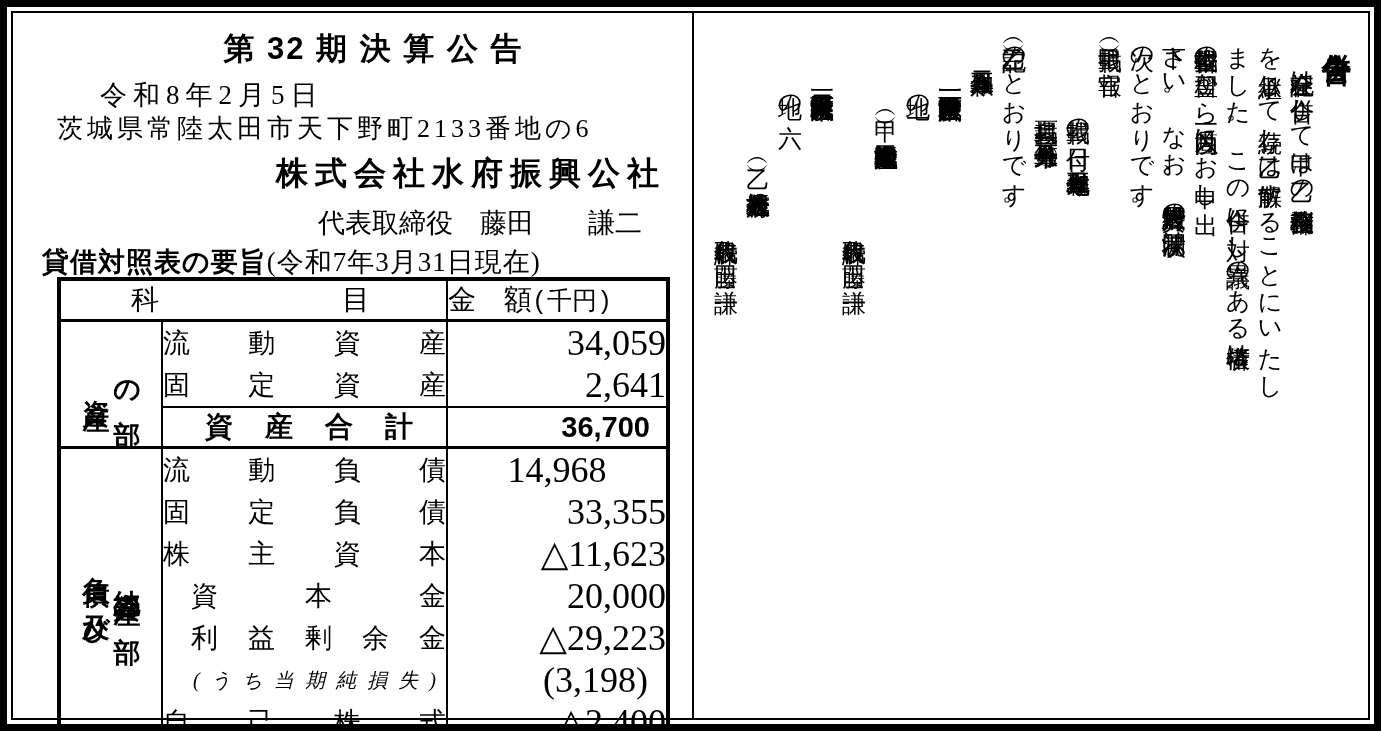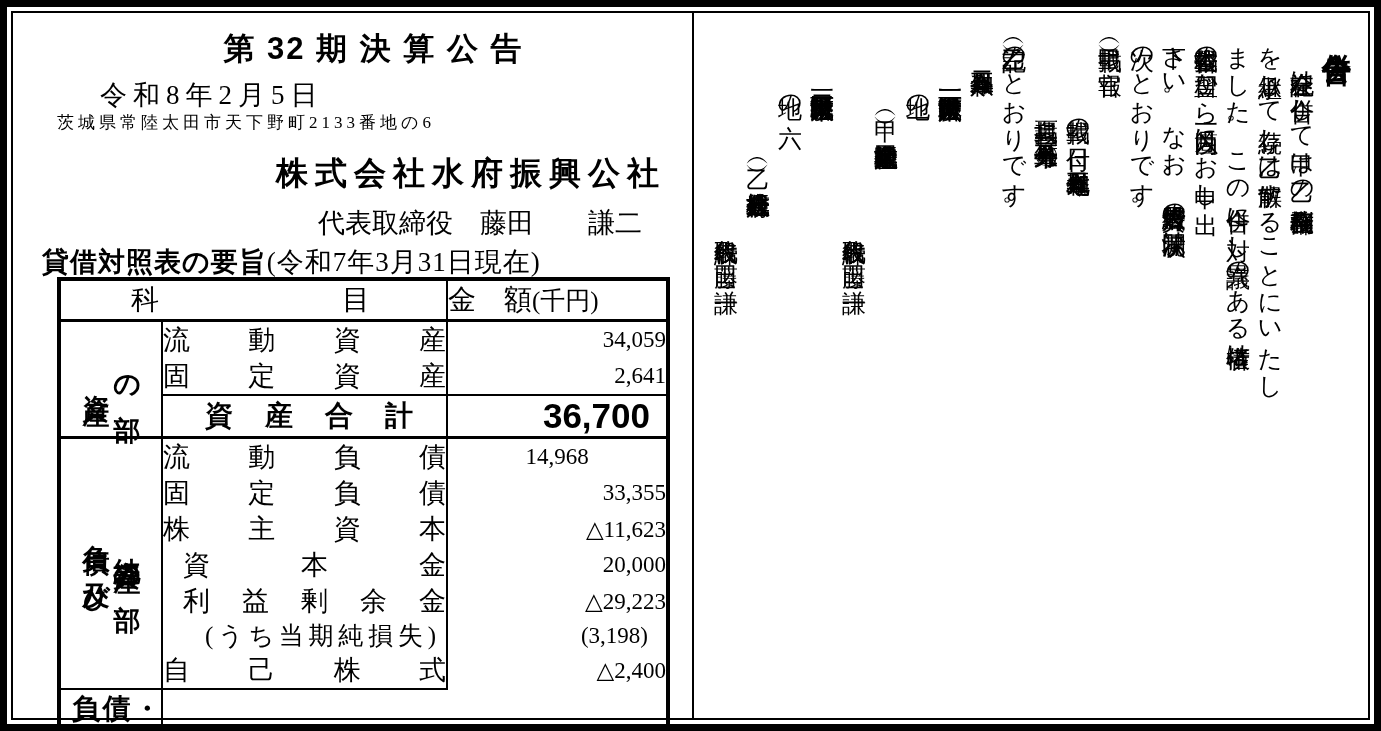--- a/index.html
+++ b/index.html
@@ -17,21 +17,21 @@
   .divider { position:absolute; left:692px; top:13px; bottom:13px; width:2px; background:var(--ink); }
 
   
   .left-sec { position:absolute; left:57px; top:0; width:609px; height:100%; }
   .l-title {
     position:absolute; top:28px; left:12px; width:100%;
     text-align:center; font-family:"Liberation Sans","DejaVu Sans",sans-serif;
     font-weight:bold; font-size:31px; letter-spacing:2px; white-space:pre;
   }
   .l-date { position:absolute; top:77px; left:0; font-size:27px; letter-spacing:6px;margin-left:43px; }
-  .l-addr { position:absolute; top:111px; left:0; font-size:17px; letter-spacing:4px; }
+  .l-addr { position:absolute; top:111px; left:0; font-size:26px; letter-spacing:4px; }
   .l-company {
     position:absolute; top:152px; right:0; text-align:right;
     font-family:Liberation Mono, monospace;
     font-weight:bold; font-size:32px; letter-spacing:7px;
   }
   .l-rep { position:absolute; top:205px; right:24px; text-align:right; font-size:27px; white-space:pre; }
   .l-caption { position:absolute; top:244px; left:-15px; white-space:nowrap; }
   .l-caption .cap-bold {
     font-family:"Liberation Sans","DejaVu Sans",sans-serif;
     font-weight:bold; font-size:27px; letter-spacing:1px;
@@ -41,50 +41,50 @@
   
   table.bs {
     position:absolute; top:277px; left:0;
     border-collapse:collapse; table-layout:fixed; width:609px;
     border:4px solid var(--ink);
   }
   table.bs td { vertical-align:middle; padding:0; }
   tr.hrow td { height:33px; border-bottom:3px solid var(--ink); }
   td.subj { border-right:2px solid var(--ink); }
   .subj-in { display:flex; justify-content:space-between; padding:0 76px 0 70px; font-size:28px; }
-  td.amth { padding-left:22px; font-size:28px; white-space:nowrap; }
+  td.amth { padding-left:22px; font-size:28px; white-space:nowrap;font-family:Liberation Mono, monospace; }
   td.amth .unit { font-size:25px; }
 
   tr.irow td { height:32px; }
   tr.subtotal td { height:36px; border-top:2px solid var(--ink); }
   tr.sec td { border-top:3px solid var(--ink);text-align:center; }
   tr.final td { height:40px; border-top:2px solid var(--ink); }
 
   td.group { width:103px; text-align:center; border-right:2px solid var(--ink); }
   .vlabel {
     display:inline-block; writing-mode:vertical-lr; text-orientation:upright;
     white-space:pre; font-family:"Liberation Sans","DejaVu Sans",sans-serif;
     font-weight:bold; font-size:27px; line-height:31px; letter-spacing:4px;
   }
   td.item {
     border-right:2px solid var(--ink);
     font-size:27px; text-align:justify; text-align-last:justify;
     padding:0 13px 0 8px;
     margin-top:40px;
   }
-  td.item.sub { padding-left:20px; }
-  td.item.note { font-size:25px; padding-left:42px; padding-right:10px; }
+  td.item.sub { padding-left:28px; }
+  td.item.note { font-size:20px; padding-left:30px; padding-right:10px;font-style:italic; }
   td.item.total-label, td.amt.total-amt {
     font-family:"Liberation Sans","DejaVu Sans",sans-serif; font-weight:bold;padding-left:11px;
   }
   td.item.total-label { font-size:28px; }
   td.item.center { text-align:center; text-align-last:center; letter-spacing:2px; }
-  td.amt { font-size:23px; text-align:right; padding-right:32px; white-space:nowrap; }
+  td.amt { font-size:36px; text-align:right; padding-right:32px; white-space:nowrap; }
   td.amt.paren { padding-right:18px; }
-  td.amt.total-amt { font-size:35px; padding-right:16px; }
+  td.amt.total-amt { font-size:29px; padding-right:16px; }
 
   
   .merger {
     position:absolute; top:30px; right:26px; height:648px;
     writing-mode:vertical-rl; text-orientation:upright;
   }
   .mcol { white-space:pre; font-size:24px; line-height:32px; }
   .mhead {
     white-space:pre; font-family:"Liberation Sans","DejaVu Sans",sans-serif;
     font-weight:bold; font-size:29px; line-height:37px; letter-spacing:1px;

